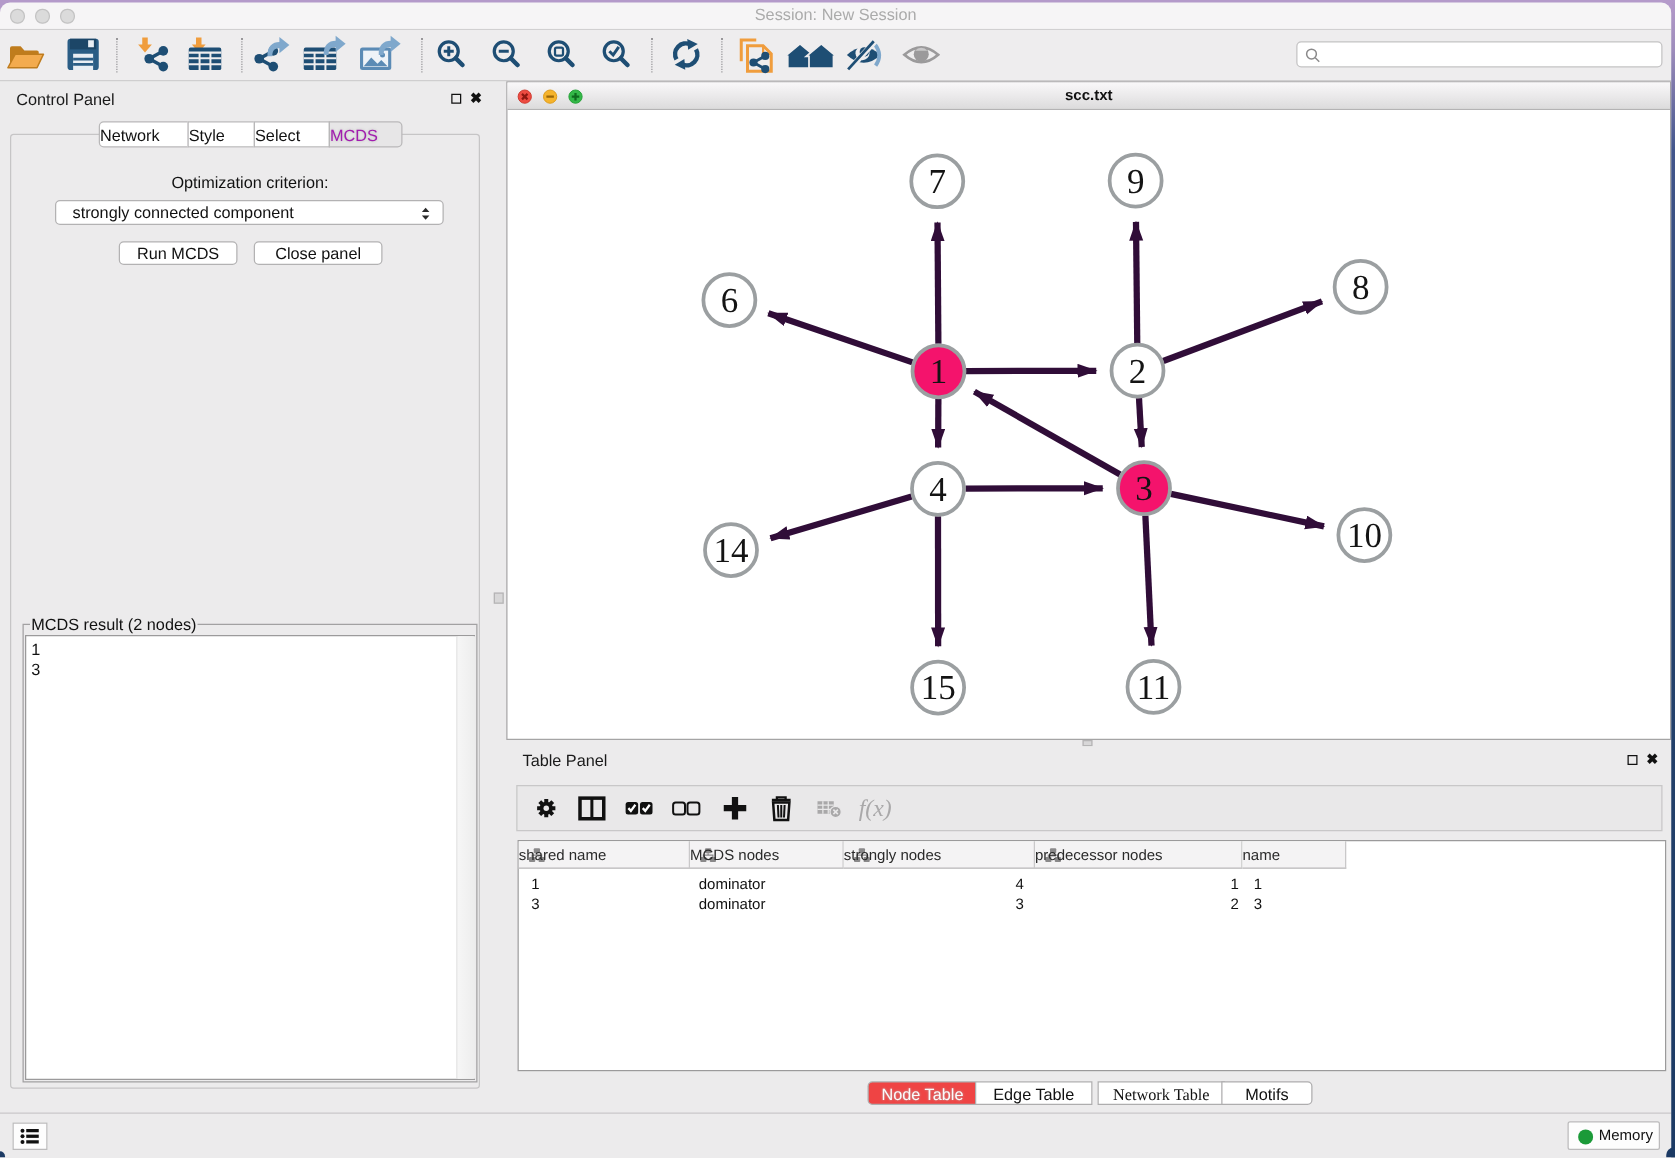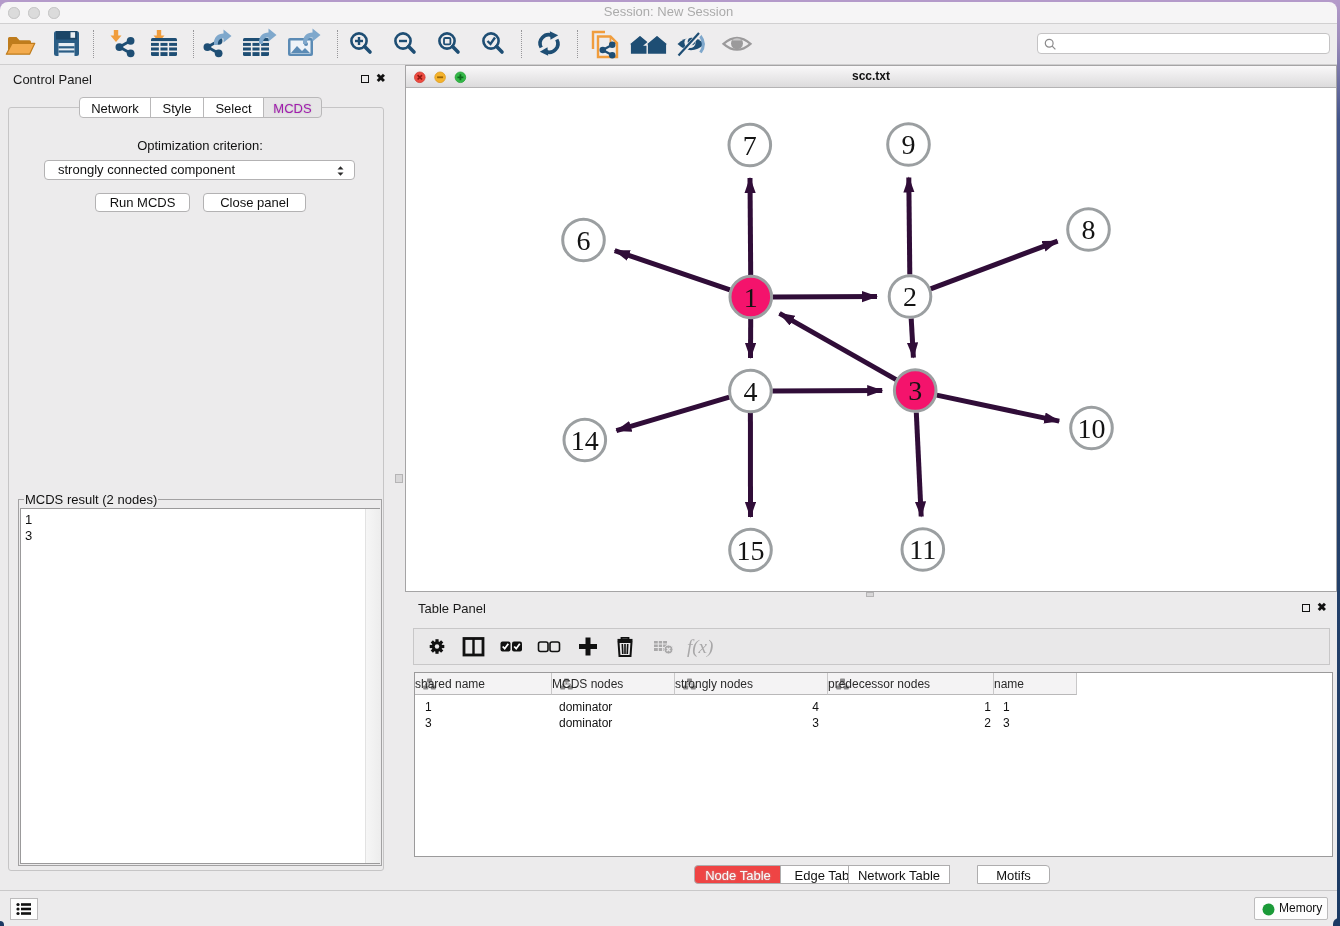--- a/index.html
+++ b/index.html
@@ -17,21 +17,21 @@
 .tsep{position:absolute;top:6px;height:28px;width:0;border-left:1px dotted #98979a;}
 #search{left:1037px;top:9px;width:291px;height:19px;background:#fff;
  border:1px solid #c4c3c4;border-radius:4px;}
 
 #cpanel{left:0;top:64px;width:392px;height:826px;padding-left:16px;}
 #cphead{left:13px;top:72px;font-size:13px;color:#1a1a1a;}
 .sqico{position:absolute;width:7.5px;height:7.5px;border:1.3px solid #111;box-sizing:border-box;}
 .xico{position:absolute;font-size:11.5px;font-weight:bold;color:#111;}
 #tabpane{left:8px;top:107px;width:376px;height:764px;border:1px solid #c6c5c6;
  border-radius:3px;background:#ecebec;box-sizing:border-box;}
-.tab{position:absolute;top:97px;height:21px;line-height:21px;margin-left:-1px;text-align:center;
+.tab{position:absolute;top:97px;height:21px;line-height:21px;margin-left:-1px;
  font-size:13px;color:#111;background:#fff;border:1px solid #b9b8b9;box-sizing:border-box;}
 .btn{position:absolute;background:#fff;border:1px solid #b3b2b3;border-radius:4px;
  box-sizing:border-box;font-size:13px;color:#111;text-align:center;}
 #optlab{left:0;top:138px;width:400px;text-align:center;font-size:13px;color:#111;}
 #combo{left:44px;top:160px;width:311px;height:20px;background:#fff;border:1px solid #b3b2b3;
  border-radius:4px;box-sizing:border-box;font-size:13px;color:#111;line-height:18px;}
 #fset{left:18px;top:499px;width:364px;height:367px;border:1px solid #a2a1a2;box-sizing:border-box;}
 #fsetlab{left:24px;top:492px;font-size:13px;color:#111;background:#ecebec;padding:0 1px;}
 #fsettext{left:20px;top:508px;width:360px;height:356px;background:#fff;border:1px solid #9b9a9b;
  box-sizing:border-box;font-size:13px;color:#111;line-height:16px;}
@@ -385,21 +385,21 @@
     <div class="rcell" style="left:413px;top:26px;width:163px;text-align:right;">1</div>
     <div class="rcell" style="left:588px;top:26px;">1</div>
     <div class="rcell" style="left:10px;top:42px;">3</div>
     <div class="rcell" style="left:144px;top:42px;">dominator</div>
     <div class="rcell" style="left:260px;top:42px;width:144px;text-align:right;">3</div>
     <div class="rcell" style="left:413px;top:42px;width:163px;text-align:right;">2</div>
     <div class="rcell" style="left:588px;top:42px;">3</div>
   </div>
   <div class="btab" style="left:289px;width:88px;border-radius:4px 0 0 4px;background:#ef4444;color:#fbfbfb;text-shadow:0 0 2px #b5b5b5;">Node Table</div>
   <div class="btab" style="left:375px;width:94px;">Edge Table</div>
-  <div class="btab" style="left:443px;width:102px;">Network Table</div>
+  <div class="btab" style="left:473px;width:102px;font-family:Liberation Serif, serif;">Network Table</div>
   <div class="btab" style="left:572px;width:73px;border-radius:0 4px 4px 0;">Motifs</div>
 </div>
 <div id="status" class="abs">
   <div id="listbtn" class="abs"><svg width="26" height="20" viewBox="0 0 26 20">
     <circle cx="7" cy="5.5" r="1.6" fill="#111"></circle>
         <rect x="10" y="4.2" width="10" height="2.6" fill="#111"></rect>
     <circle cx="7" cy="10" r="1.6" fill="#111"></circle>
         <rect x="10" y="8.7" width="10" height="2.6" fill="#111"></rect>
     <circle cx="7" cy="14.5" r="1.6" fill="#111"></circle>
         <rect x="10" y="13.2" width="10" height="2.6" fill="#111"></rect>

